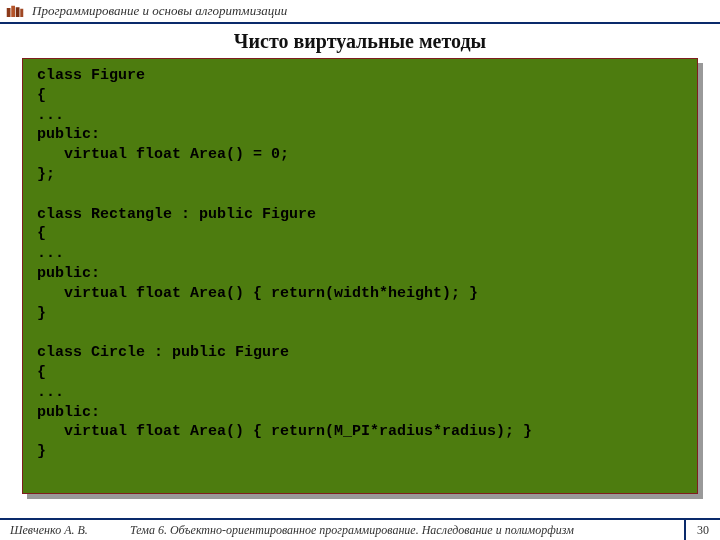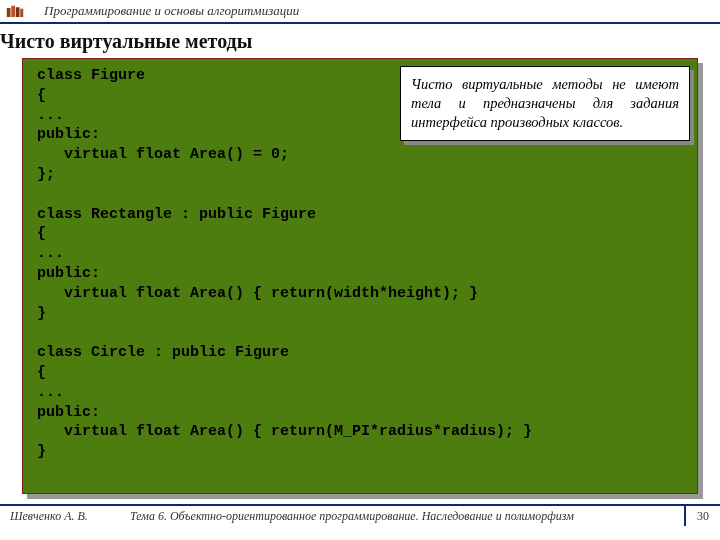--- a/index.html
+++ b/index.html
@@ -1,39 +1,39 @@
 <!DOCTYPE html>
 <html><head>
 <meta charset="utf-8">
 <style>
   * { box-sizing: border-box; margin: 0; padding: 0; }
   html, body { width: 720px; height: 540px; font-family: "Times New Roman", serif; background: #fff; }
   .page { position: relative; width: 720px; height: 540px; background: #fff; }
 
   
-  .header { height: 24px; border-bottom: 2px solid #0a2a6b; display: flex; align-items: center; padding-left: 6px; gap: 12px; }
+  .header { height: 24px; border-bottom: 2px solid #0a2a6b; display: flex; align-items: center; padding-left: 6px; }
   .logo { width: 18px; height: 16px; margin-right: 8px; flex: 0 0 auto; }
   .course-title { font-size: 13px; font-style: italic; color: #333; }
 
   
-  .slide-title { text-align: left; font-size: 20px; font-weight: bold; color: #111; margin-top: 6px; }
+  .slide-title { text-align: center; font-size: 20px; font-weight: bold; color: #111; margin-top: 6px; }
 
   
   .code-wrap { position: absolute; left: 22px; top: 58px; width: 676px; height: 436px; }
   .code-shadow { position: absolute; left: 5px; top: 5px; width: 100%; height: 100%; background: #999; }
   .code-panel { position: relative; width: 100%; height: 100%; background: #4d7c0f; border: 1px solid #7f1d1d; padding: 7px 14px; }
   .code { font-family: "Courier New", monospace; font-size: 15px; font-weight: bold; line-height: 1.32; white-space: pre; color: #000; }
 
   
   .note-wrap { position: absolute; right: 30px; top: 66px; width: 290px; }
   .note-shadow { position: absolute; left: 4px; top: 4px; width: 100%; height: 100%; background: #888; }
   .note { position: relative; width: 100%; background: #fff; border: 1px solid #000; padding: 8px 10px; font-size: 14.5px; font-style: italic; text-align: justify; line-height: 1.3; }
 
   
-  .footer { position: absolute; left: 0; bottom: 14px; width: 100%; height: 22px; border-top: 2px solid #0a2a6b; display: flex; align-items: center; font-size: 12px; font-style: italic; color: #333; }
+  .footer { position: absolute; left: 0; bottom: 0; width: 100%; height: 22px; border-top: 2px solid #0a2a6b; display: flex; align-items: center; font-size: 12px; font-style: italic; color: #333; }
   .footer .author { padding-left: 10px; width: 130px; flex: 0 0 auto; }
   .footer .topic { flex: 1 1 auto; }
   .footer .pagebox { flex: 0 0 auto; width: 36px; height: 100%; border-left: 2px solid #0a2a6b; display: flex; align-items: center; justify-content: center; font-style: normal; }
 </style>
 </head>
 <body>
 
 <div class="page">
 
   <div class="header">
@@ -69,24 +69,20 @@
 
 class Circle : public Figure
 {
 ...
 public:
    virtual float Area() { return(M_PI*radius*radius); }
 }</pre>
     </div>
   </div>
 
-  <div class="note-wrap">
-    <div class="note-shadow"></div>
-    <div class="note">Чисто виртуальные методы не имеют тела и предназначены для задания интерфейса производных классов.</div>
-  </div>
 
   <div class="footer">
     <div class="author">Шевченко А. В.</div>
     <div class="topic">Тема 6. Объектно-ориентированное программирование. Наследование и полиморфизм</div>
     <div class="pagebox">30</div>
   </div>
 
 </div>
 
 </body></html>

